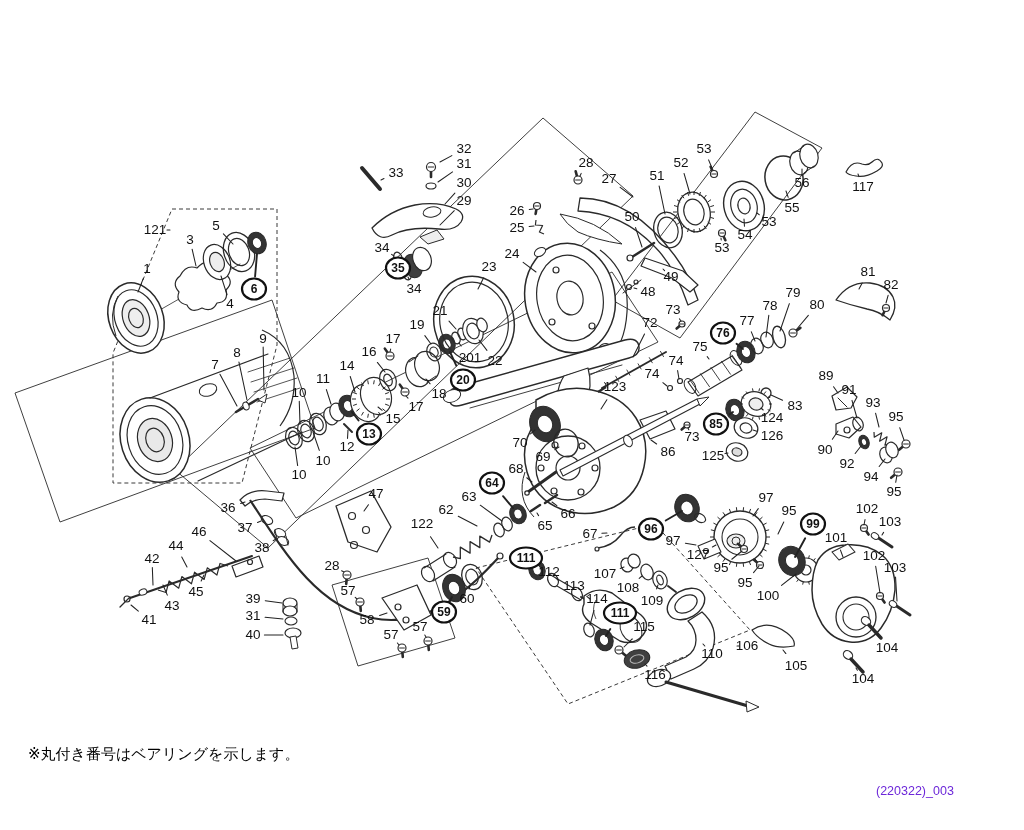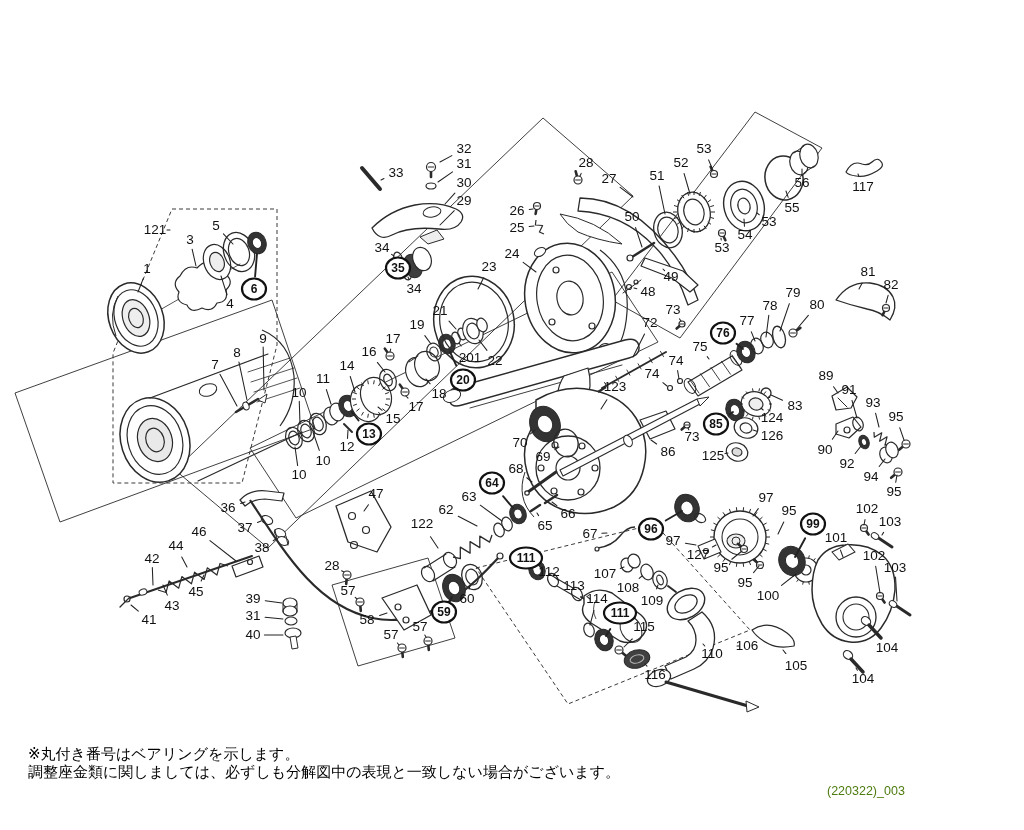--- a/index.html
+++ b/index.html
@@ -1,20 +1,20 @@
 <!DOCTYPE html>
 <html><head>
 <meta charset="utf-8">
 <style>
   html,body{margin:0;padding:0;background:#fff;}
   .page{position:relative;width:1024px;height:830px;background:#ffffff;overflow:hidden;
         font-family:"Liberation Sans","DejaVu Sans",sans-serif;}
   #diagram{position:absolute;left:0;top:0;}
   .footer{position:absolute;left:28px;top:745px;font-size:15px;line-height:17.5px;color:#000;}
-  .doccode{position:absolute;left:827px;top:784px;font-size:12.5px;color:#4d7c0f;}
+  .doccode{position:absolute;left:876px;top:784px;font-size:12.5px;color:#6d28d9;}
 </style>
 </head>
 <body>
 
 <div class="page">
   <svg id="diagram" width="1024" height="830" viewBox="0 0 1024 830" xmlns="http://www.w3.org/2000/svg">
       <g>
         <path d="M172,209 L277,209 L277,345 L242,483 L113,483 L113,353 Z" fill="none" stroke="#3a3a3a" stroke-width="1" stroke-dasharray="4 3"></path>
         <path d="M476,568 L655,524 L750,630 L568,704 Z" fill="none" stroke="#3a3a3a" stroke-width="1" stroke-dasharray="4 3"></path>
         <path d="M15,393 L272,300 L315,428 L60,522 Z" fill="none" stroke="#2a2a2a" stroke-width="0.9" stroke-linejoin="round"></path>
@@ -655,16 +655,15 @@
         <text x="422" y="528.4" text-anchor="middle" font-size="13.5" font-weight="normal" fill="#111">122</text>
         <text x="615" y="391.4" text-anchor="middle" font-size="13.5" font-weight="normal" fill="#111">123</text>
         <text x="772" y="422.4" text-anchor="middle" font-size="13.5" font-weight="normal" fill="#111">124</text>
         <text x="713" y="460.4" text-anchor="middle" font-size="13.5" font-weight="normal" fill="#111">125</text>
         <text x="772" y="440.4" text-anchor="middle" font-size="13.5" font-weight="normal" fill="#111">126</text>
         <text x="698" y="559.4" text-anchor="middle" font-size="13.5" font-weight="normal" fill="#111">127</text>
       </g>
     </svg>
   <div class="footer">
     <div>※丸付き番号はベアリングを示します。</div>
-    <div>調整座金類に関しましては、必ずしも分解図中の表現と一致しない場合がございます。</div>
   </div>
   <div class="doccode">(220322)_003</div>
 </div>
 
 </body></html>

